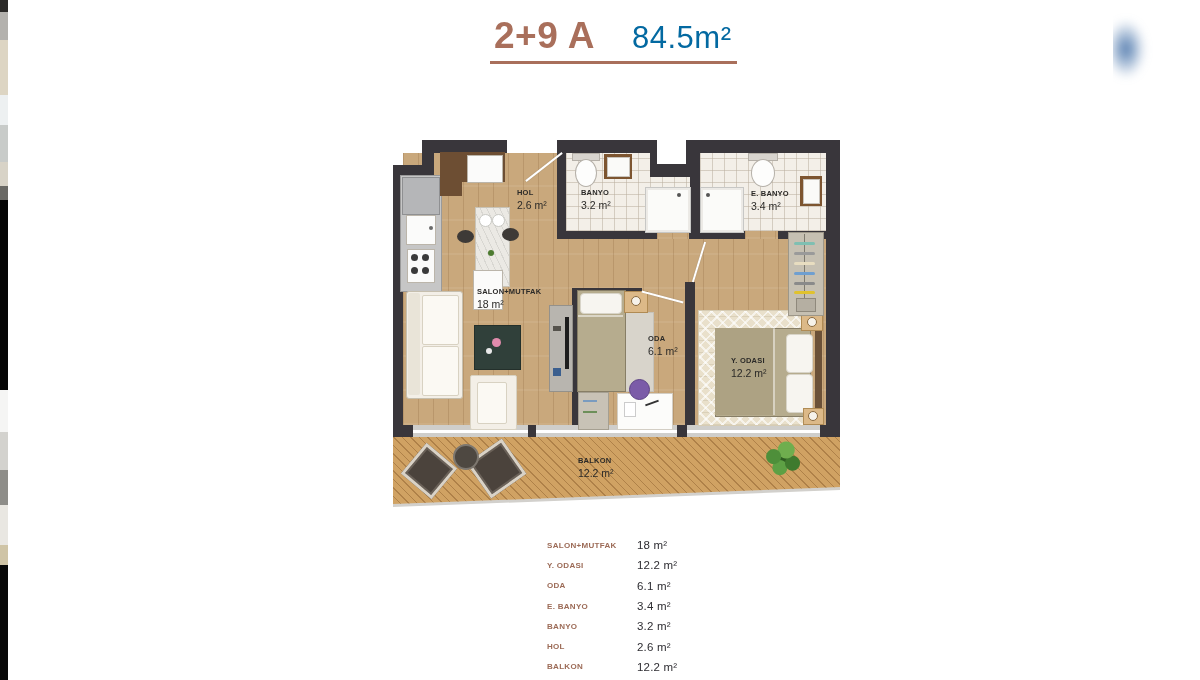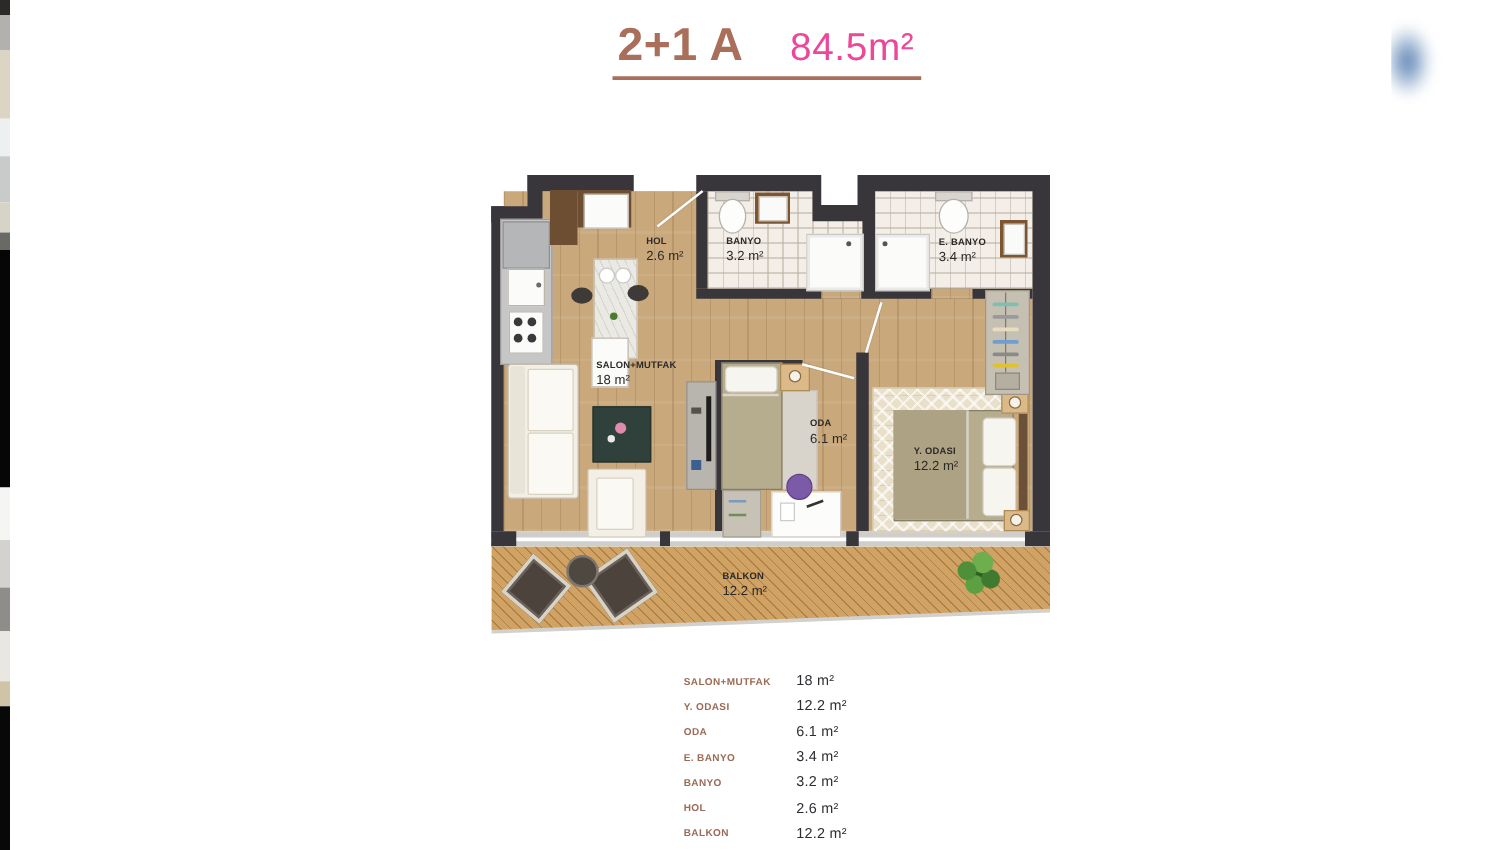--- a/index.html
+++ b/index.html
@@ -92,22 +92,22 @@
   <div class="abs strip" style="top:505px;height:40px;background:#e9e7e2;"></div>
   <div class="abs strip" style="top:545px;height:20px;background:#cfc4a6;"></div>
   <div class="abs strip" style="top:565px;height:115px;background:#080808;"></div>
 </div>
 
 <div id="smudge" class="abs">
   <div class="blob"></div>
 </div>
 
 <div>
-  <div class="abs unit-title" style="left:494px;top:15px;color:#a96f5b;">2+1 A</div>
-  <div class="abs unit-area" style="left:632px;top:20px;color:#ec4899;">84.5m²</div>
+  <div class="abs unit-title" style="left:494px;top:15px;color:#a96f5b;">2+9 A</div>
+  <div class="abs unit-area" style="left:632px;top:20px;color:#0369a1;">84.5m²</div>
   <div class="abs title-rule" style="left:490px;top:61px;width:247px;background:#a96f5b;"></div>
 </div>
 
 <div id="plan" class="abs">
 
   <div class="abs wood" style="left:10px;top:23px;width:423px;height:272px;"></div>
 
   <div class="abs tile" style="left:173px;top:23px;width:124px;height:78px;"></div>
   <div class="abs tile" style="left:307px;top:23px;width:126px;height:78px;"></div>
 

